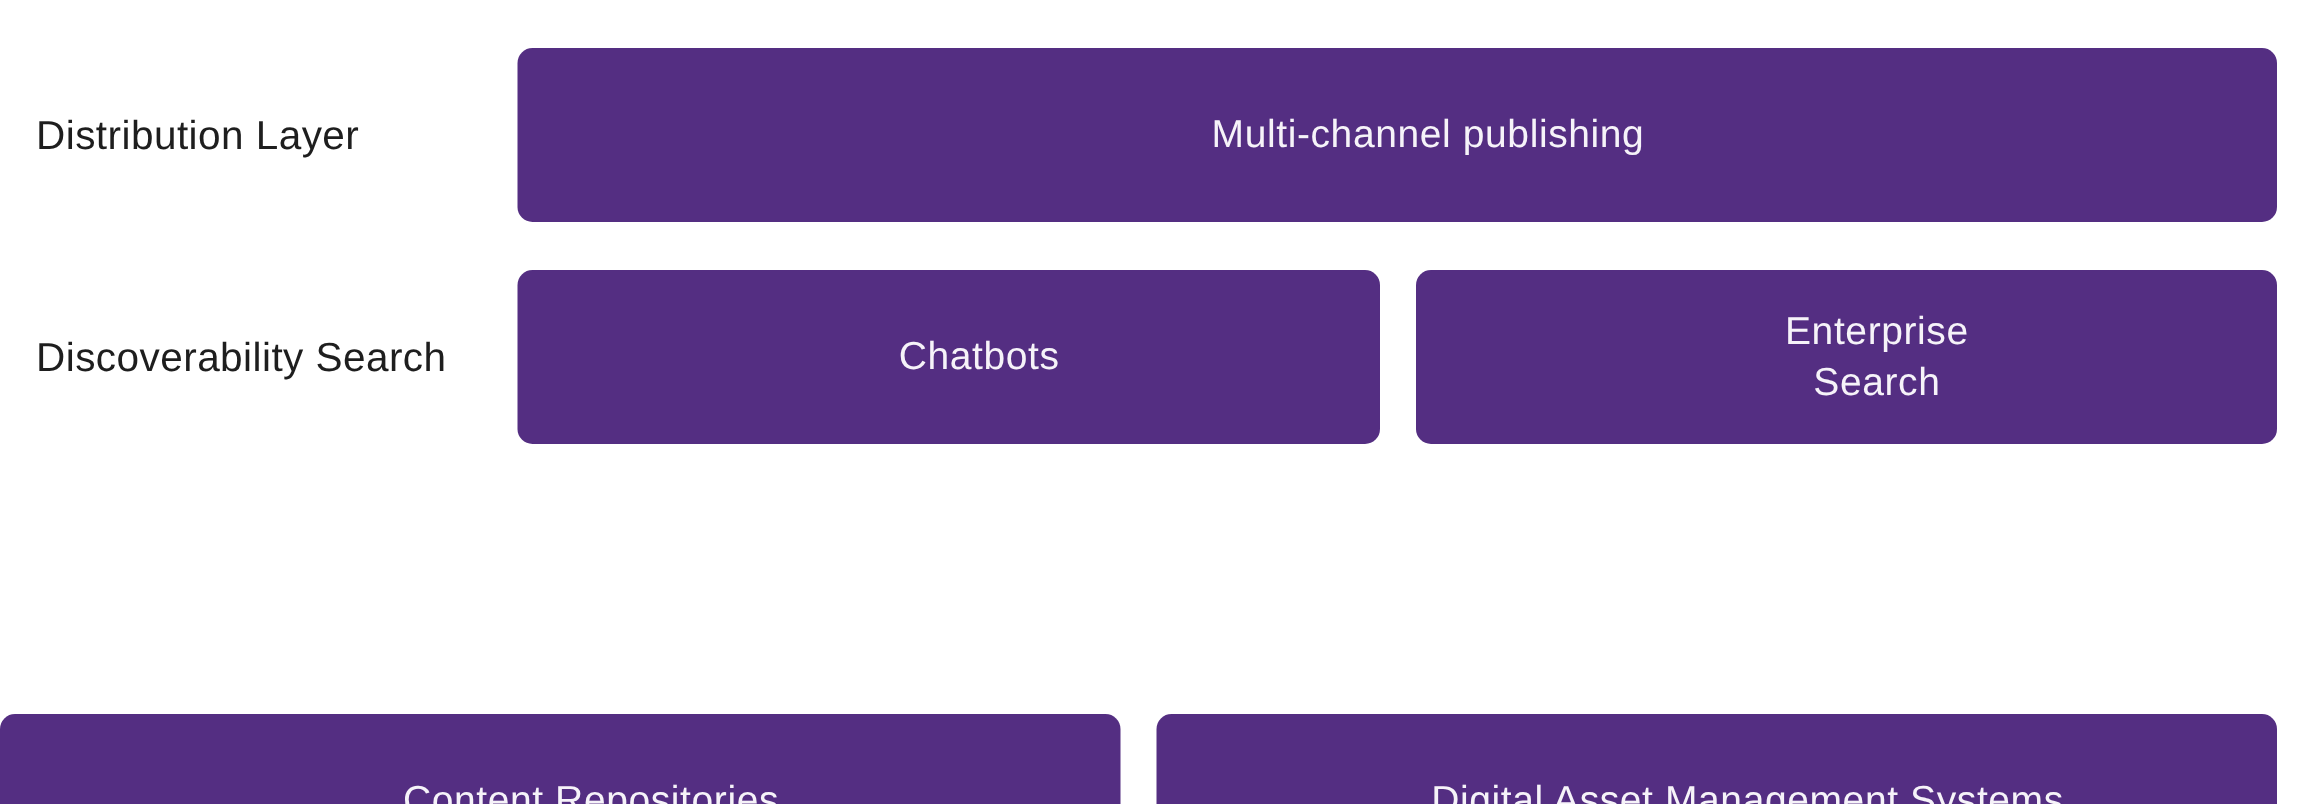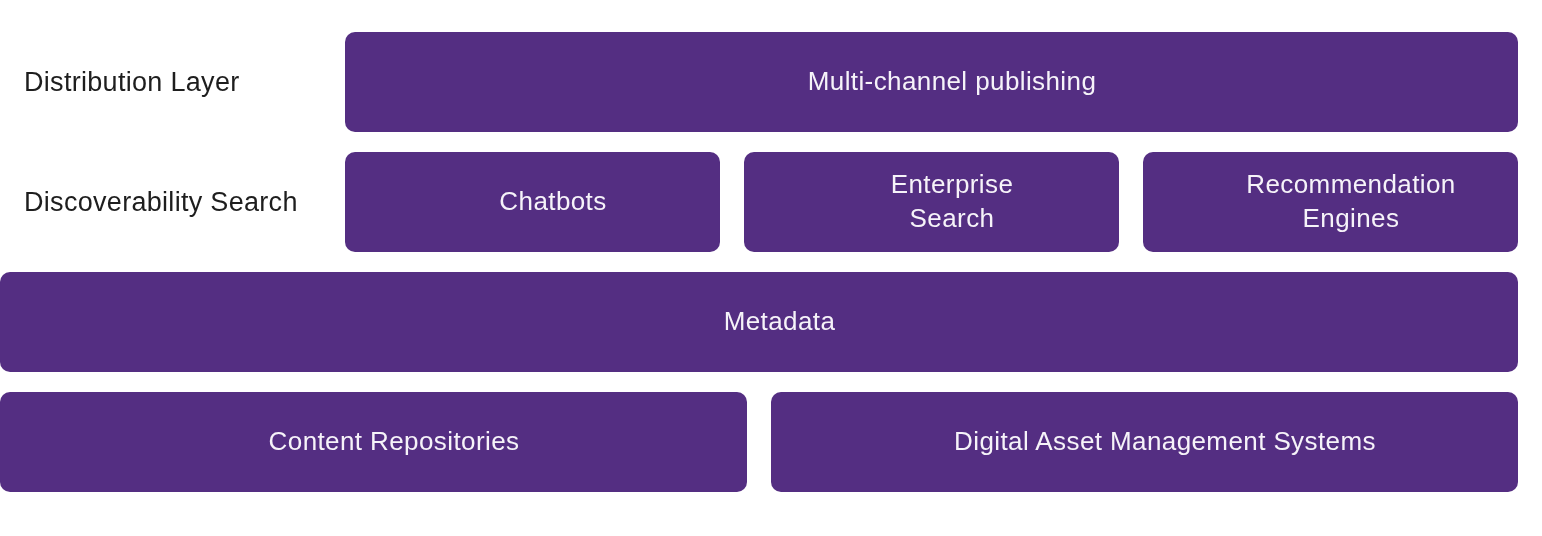--- a/index.html
+++ b/index.html
@@ -15,22 +15,22 @@
     width: 1542px;
     height: 536px;
     background: var(--bg);
     font-family: "Liberation Sans", sans-serif;
     padding-top: 32px;
     overflow: hidden;
   }
   .layer-row {
     display: flex;
     align-items: stretch;
-    height: 100px;
-    margin-bottom: 20px;
+    height: 116px;
+    margin-bottom: 32px;
     border-radius: 26px;
   }
   .layer-label {
     width: 345px;
     flex: 0 0 345px;
     padding-left: 24px;
     display: flex;
     align-items: center;
     font-size: 27px;
     font-weight: 500;
@@ -71,29 +71,24 @@
       <div class="node-box">Multi-channel publishing</div>
     </div>
   </div>
 
   <div class="layer-row">
     <div class="layer-label">Discoverability Search</div>
     <div class="boxes">
       <div class="node-box">Chatbots</div>
       <div class="node-box">Enterprise
 Search</div>
-      <div class="node-box">Recommendation
-Engines</div>
     </div>
   </div>
 
   <div class="layer-row">
-    <div class="boxes">
-      <div class="node-box">Metadata</div>
-    </div>
   </div>
 
   <div class="layer-row">
     <div class="boxes">
       <div class="node-box">Content Repositories</div>
       <div class="node-box">Digital Asset Management Systems</div>
     </div>
   </div>
 
 </div>

